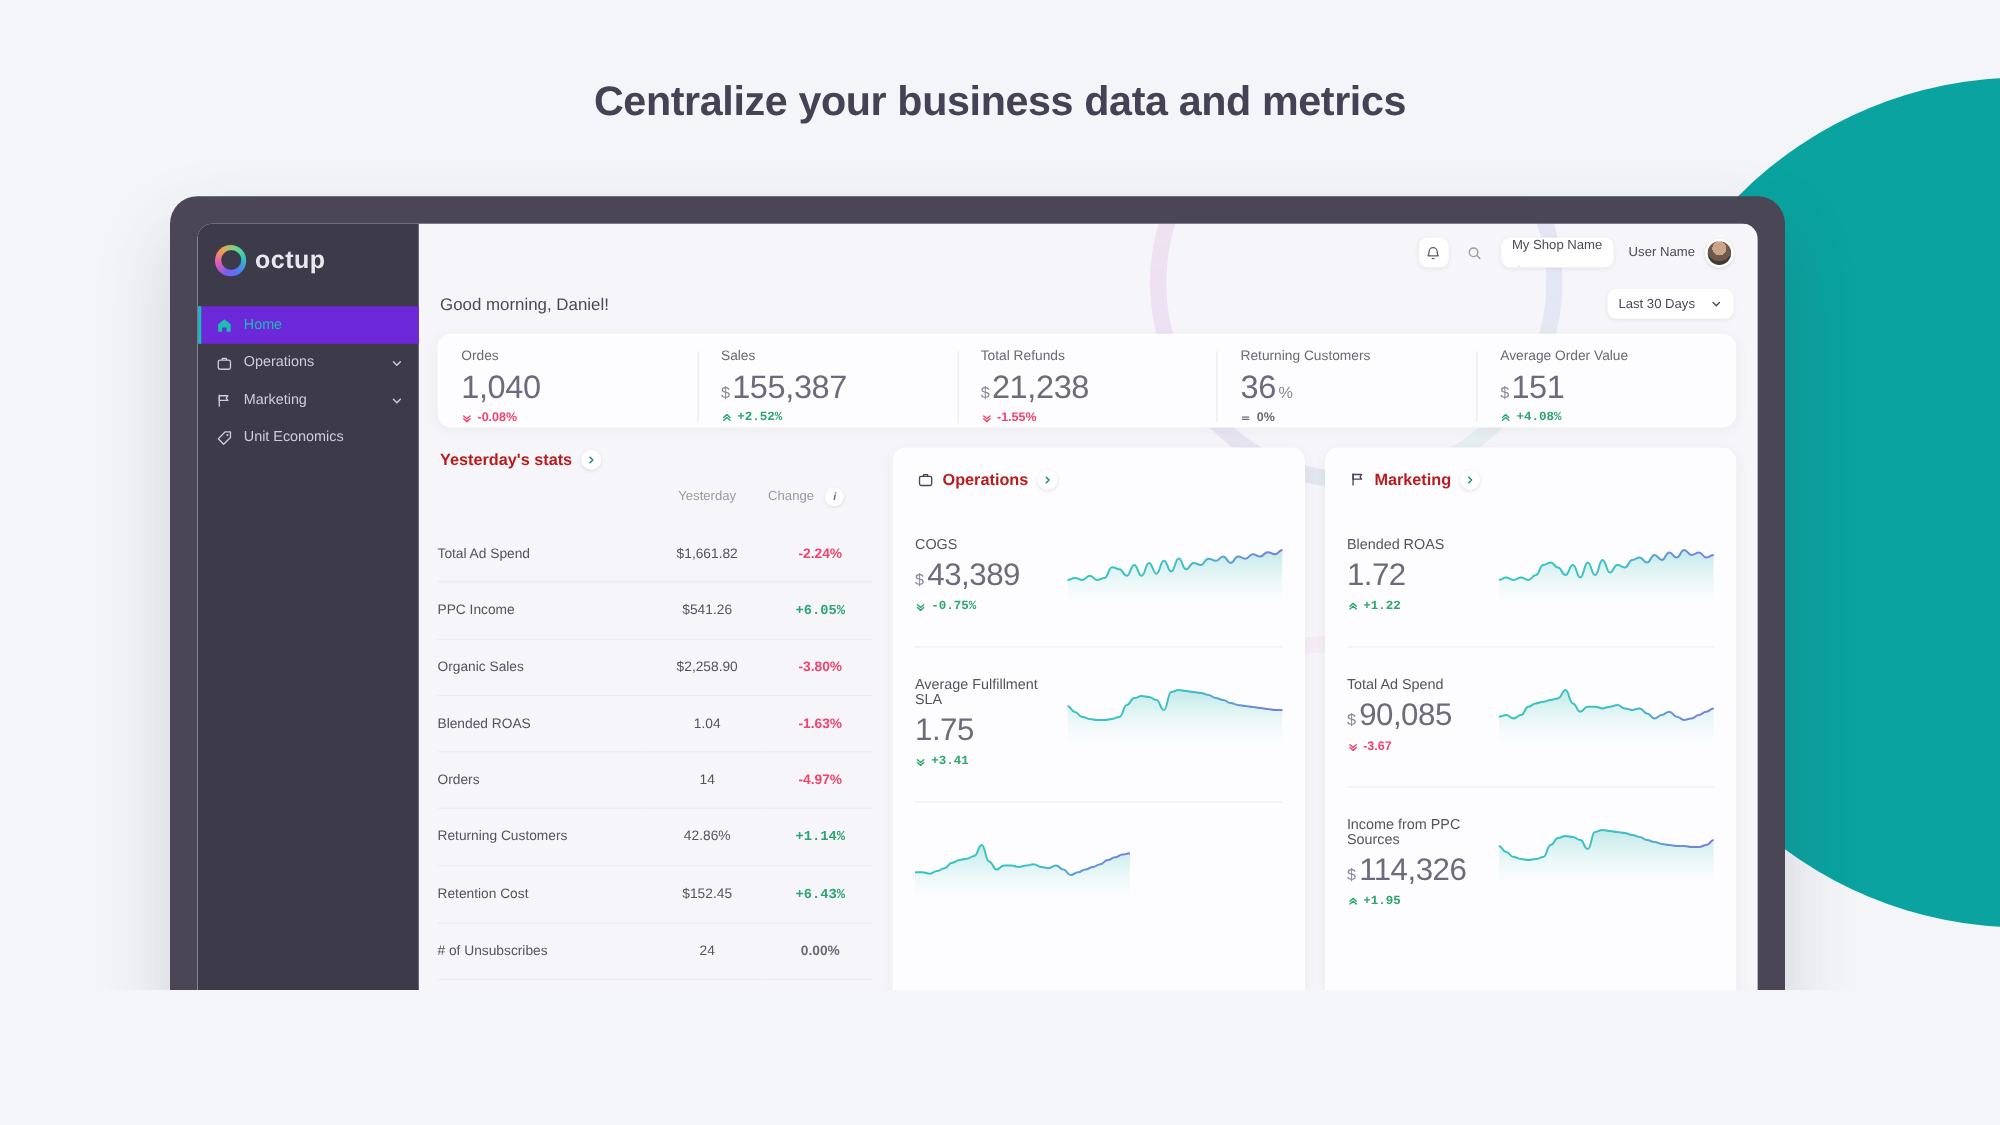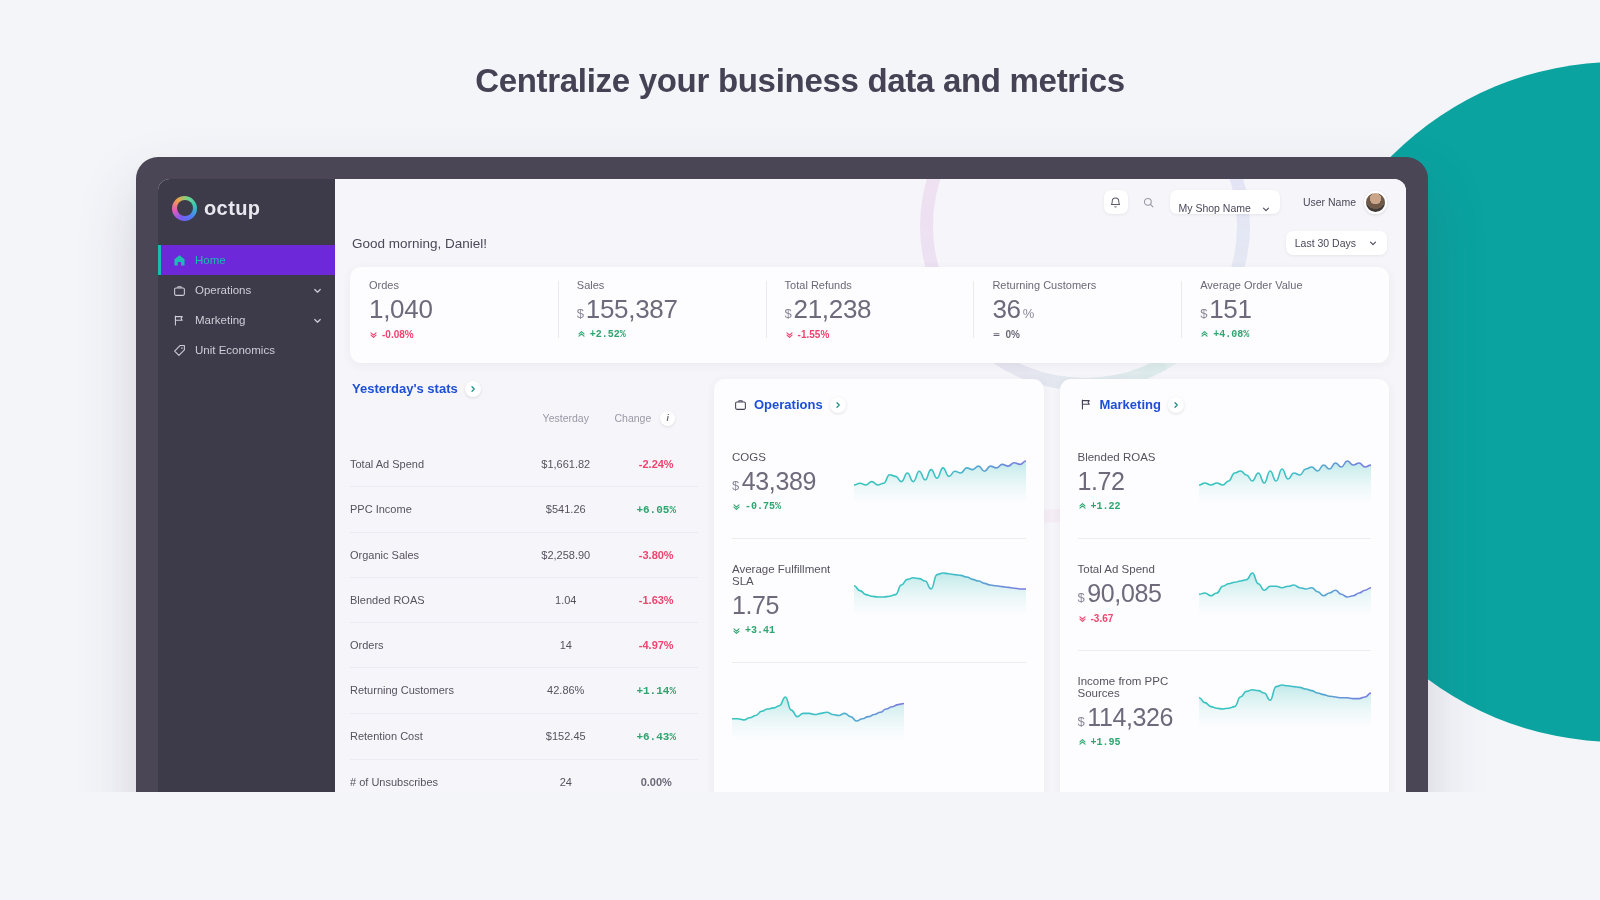--- a/index.html
+++ b/index.html
@@ -131,26 +131,27 @@
   }
   .icon-btn {
     width: 24px; height: 24px; border-radius: 7px;
     display: flex; align-items: center; justify-content: center;
     color: #5c5868;
   }
   .icon-btn.boxed { background: #fff; box-shadow: 0 1px 3px rgba(70,66,85,.10); }
   .icon-btn svg { width: 13px; height: 13px; }
   .shop-select {
     height: 24px; background: #fff; border-radius: 7px;
-    display: flex; align-items: flex-end; gap: 10px;
+    display: flex; align-items: flex-start; gap: 10px;
     padding: 0 9px; font-size: 10.5px; color: #4c4859;
     box-shadow: 0 1px 3px rgba(70,66,85,.10);
+    flex-direction: column;
   }
   .shop-select svg { width: 10px; height: 10px; color:#4c4859; }
-  .user-wrap { display: flex; align-items: center; gap: 8px; margin-left: 14px; }
+  .user-wrap { display: flex; align-items: center; gap: 8px; margin-left: 3px; }
   .user-name { font-size: 10.5px; color: #4c4859; }
   .avatar {
     width: 23px; height: 23px; border-radius: 50%;
     background: radial-gradient(circle at 50% 30%, #caa58a 0 34%, #6f5a4a 35% 62%, #3f3a38 63%);
     border: 2px solid #fff;
     box-shadow: 0 1px 3px rgba(70,66,85,.18);
   }
 
   
   .greet-row {
@@ -163,21 +164,21 @@
     display: flex; align-items: center; gap: 12px;
     padding: 0 9px; font-size: 10.5px; color: #4c4859;
     box-shadow: 0 1px 3px rgba(70,66,85,.10);
   }
   .range-select svg { width: 10px; height: 10px; }
 
   
   .kpi-strip {
     background: #fdfdff; border-radius: 11px;
     box-shadow: 0 2px 10px rgba(70,66,85,.07);
-    display: flex; padding: 12px 0 23px 0;
+    display: flex; padding: 12px 0 2px 0;
   }
   .kpi {
     flex: 1; padding: 0 19px; position: relative;
   }
   .kpi + .kpi::before {
     content: ""; position: absolute; left: 0; top: 2px; bottom: 2px;
     width: 1px; background: #e9e9f1;
   }
   .kpi-label { font-size: 11px; color: #6c6878; margin-bottom: 4px; }
   .kpi-value {
@@ -199,21 +200,21 @@
   .cols { display: flex; gap: 16px; margin-top: 16px; }
   .col-left  { width: 348px; flex: 0 0 348px; }
   .col-mid, .col-right { flex: 1; }
 
   .sec-head {
     display: flex; align-items: center; gap: 7px;
     padding: 2px 2px 14px 2px;
   }
   .sec-head .sico { width: 13px; height: 13px; color: #464255; display:flex; }
   .sec-head .sico svg { width: 13px; height: 13px; }
-  .sec-title { font-size: 13px; font-weight: 700; color: #1d4ed8; }
+  .sec-title { font-size: 13px; font-weight: 700; color: #b91c1c; }
   .chev-pill {
     width: 16px; height: 16px; border-radius: 50%; background: #fff;
     box-shadow: 0 1px 3px rgba(70,66,85,.16);
     display: flex; align-items: center; justify-content: center;
     color: #19897f;
   }
   .chev-pill svg { width: 8px; height: 8px; }
 
   
   .table { width: 100%; border-collapse: collapse; }

